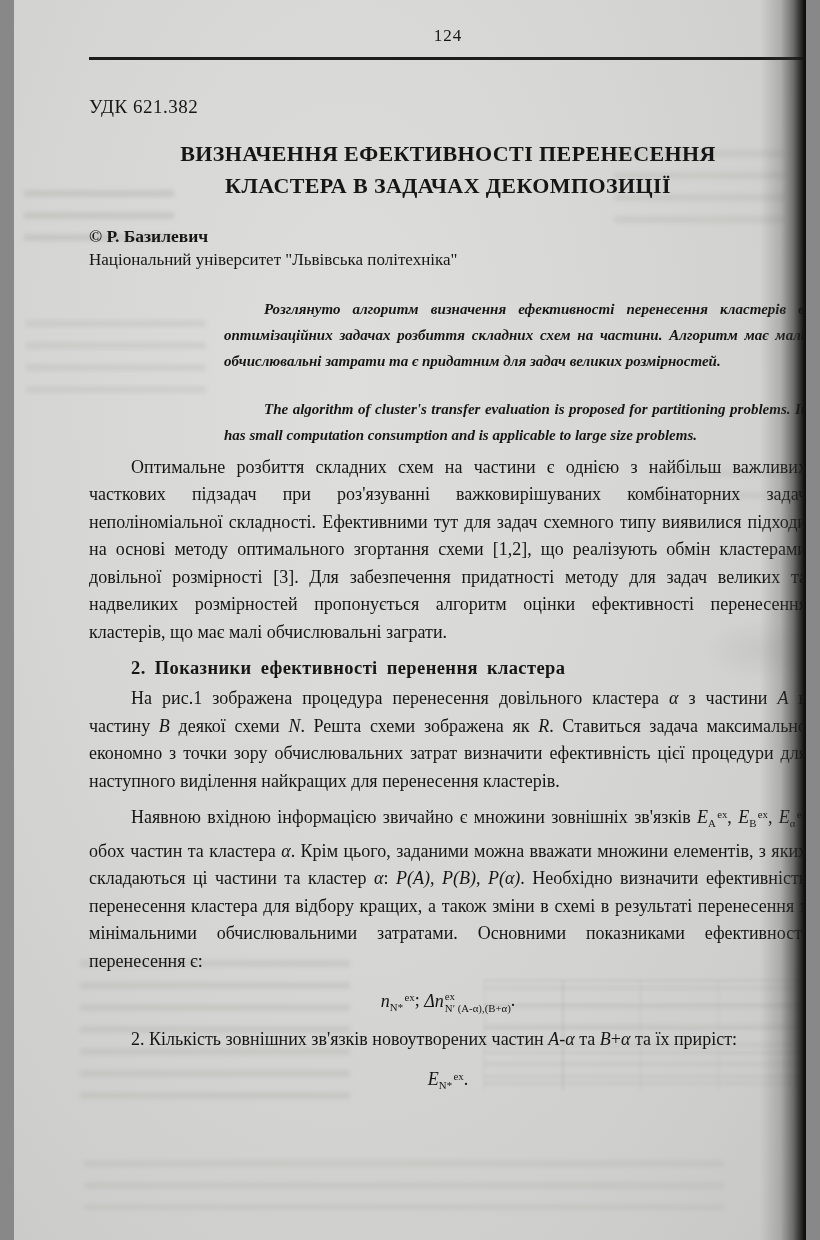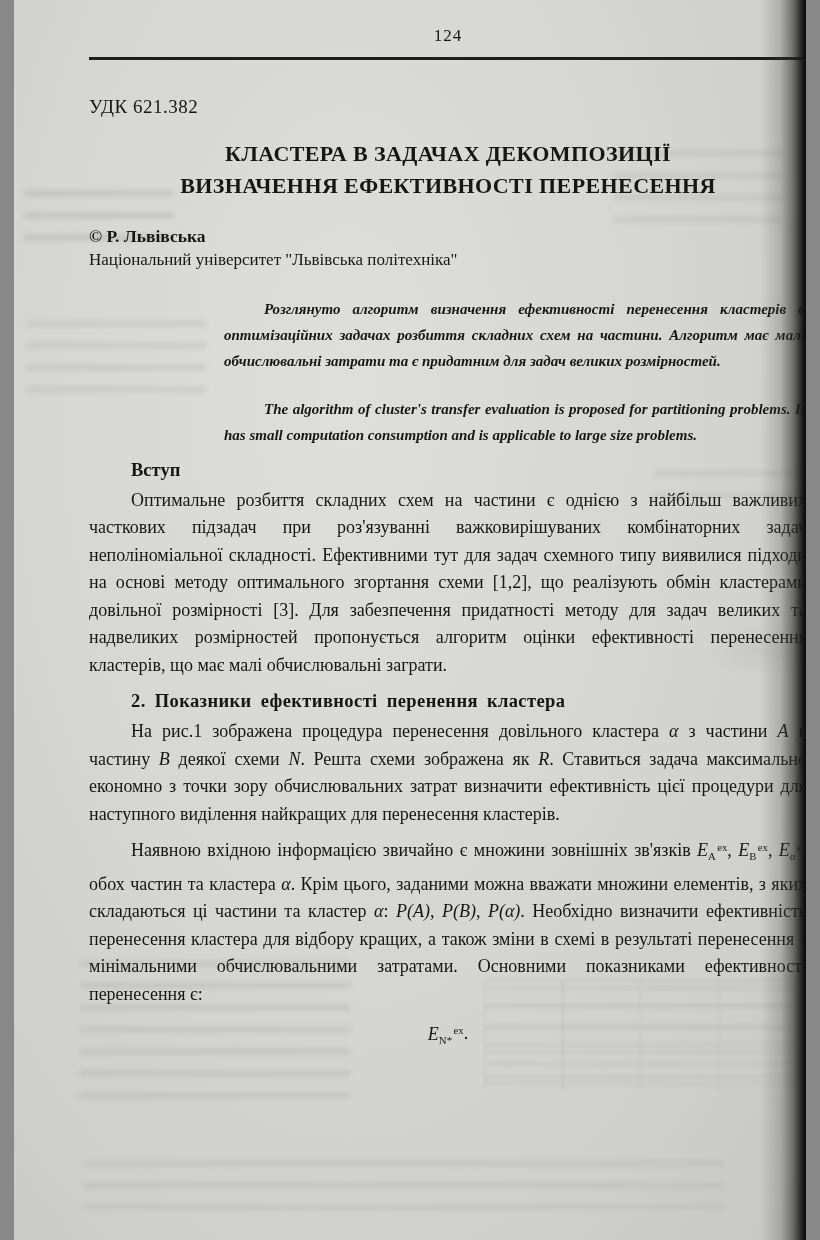--- a/index.html
+++ b/index.html
@@ -67,37 +67,38 @@
   <div class="ghost blob" style="left:690px;top:620px;width:110px;height:60px;opacity:.3;"></div>
 
   <div id="col">
 
     <div class="pagenum">124</div>
     <div class="rule"></div>
 
     <div class="udc">УДК 621.382</div>
 
     <div class="title">
+      <div>ВИЗНАЧЕННЯ ЕФЕКТИВНОСТІ ПЕРЕНЕСЕННЯ</div>
       <div>КЛАСТЕРА В ЗАДАЧАХ ДЕКОМПОЗИЦІЇ</div>
-      <div>ВИЗНАЧЕННЯ ЕФЕКТИВНОСТІ ПЕРЕНЕСЕННЯ</div>
     </div>
 
-    <div class="author">© Р. Львівська</div>
+    <div class="author">© Р. Базилевич</div>
     <div class="affil">Національний університет "Львівська політехніка"</div>
 
     <div class="abstract uk">Розглянуто алгоритм визначення ефективності перенесення кластерів в оптимізаційних задачах розбиття складних схем на частини. Алгоритм має малі обчислювальні затрати та є придатним для задач великих розмірностей.</div>
     <div class="abstract en">The algorithm of cluster's transfer evaluation is proposed for partitioning problems. It has small computation consumption and is applicable to large size problems.</div>
 
-    <div class="h2">Вступ</div>
     <p class="body">Оптимальне розбиття складних схем на частини є однією з найбільш важливих часткових підзадач при роз'язуванні важковирішуваних комбінаторних задач неполіноміальної складності. Ефективними тут для задач схемного типу виявилися підходи на основі методу оптимального згортання схеми [1,2], що реалізують обмін кластерами довільної розмірності [3]. Для забезпечення придатності методу для задач великих та надвеликих розмірностей пропонується алгоритм оцінки ефективності перенесення кластерів, що має малі обчислювальні заграти.</p>
 
     <div class="h2 spaced">2. Показники ефективності перенення кластера</div>
     <p class="body">На рис.1 зображена процедура перенесення довільного кластера <span class="mv"><i>α</i></span> з частини <span class="mv"><i>A</i></span> в частину <span class="mv"><i>B</i></span> деякої схеми <span class="mv"><i>N</i></span>. Решта схеми зображена як <span class="mv"><i>R</i></span>. Ставиться задача максимально економно з точки зору обчислювальних затрат визначити ефективність цієї процедури для наступного виділення найкращих для перенесення кластерів.</p>
     <p class="body">Наявною вхідною інформацією звичайно є множини зовнішніх зв'язків <span class="mv"><i>E</i><sub>A</sub><sup>ex</sup></span>, <span class="mv"><i>E</i><sub>B</sub><sup>ex</sup></span>, <span class="mv"><i>E</i><sub>α</sub><sup>ex</sup></span> обох частин та кластера <span class="mv"><i>α</i></span>. Крім цього, заданими можна вважати множини елементів, з яких складаються ці частини та кластер <span class="mv"><i>α</i></span>: <span class="mv"><i>P(A)</i></span>, <span class="mv"><i>P(B)</i></span>, <span class="mv"><i>P(α)</i></span>. Необхідно визначити ефективність перенесення кластера для відбору кращих, а також зміни в схемі в результаті перенесення з мінімальними обчислювальними затратами. Основними показниками ефективності перенесення є:</p>
 
+    <div class="formula"><span class="mv"><i>n</i><sub>N*</sub><sup>ex</sup></span>;  <span class="mv"><i>Δn</i><span class="ss"><span class="sp">ex</span><span class="sb">N′ (A-α),(B+α)</span></span></span>.</div>
 
+    <p class="item">2. Кількість зовнішних зв'язків новоутворених частин <span class="mv"><i>A</i></span>-<span class="mv"><i>α</i></span> та <span class="mv"><i>B</i></span>+<span class="mv"><i>α</i></span> та їх приріст:</p>
 
     <div class="formula"><span class="mv"><i>E</i><sub>N*</sub><sup>ex</sup></span>.</div>
 
   </div>
 
   <div id="edge-shadow"></div>
 </div>
 
 </body></html>

